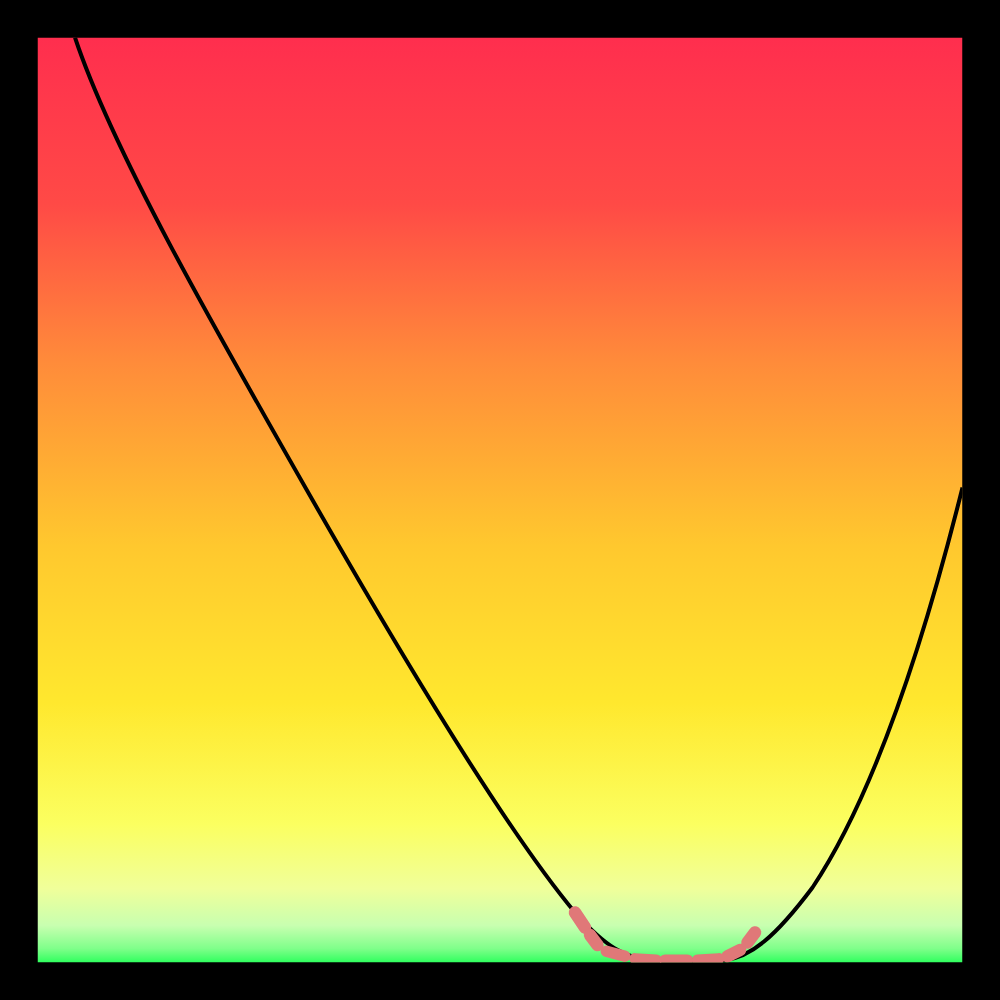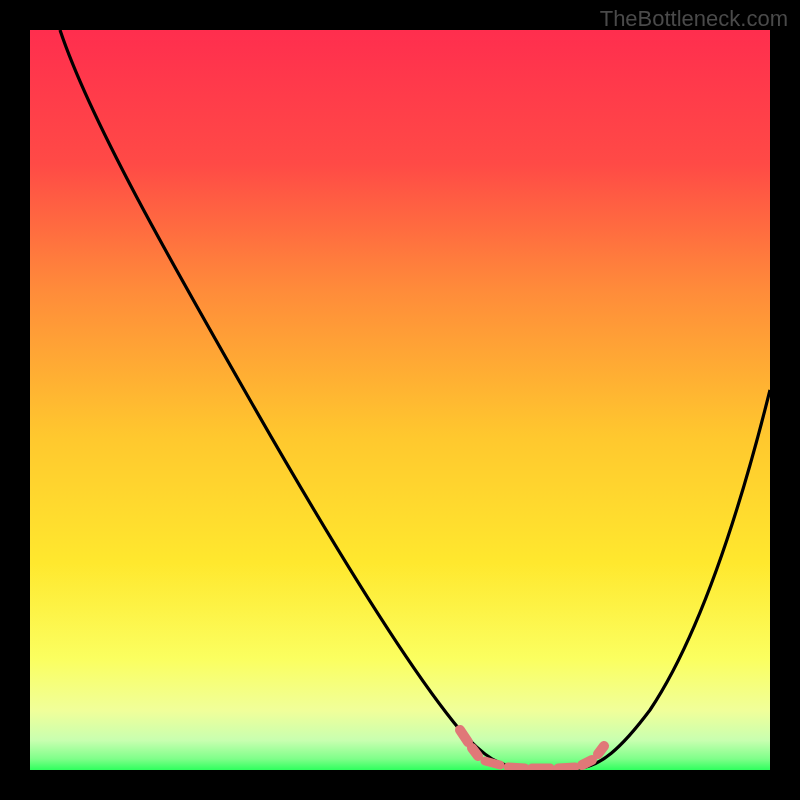--- a/index.html
+++ b/index.html
@@ -48,21 +48,20 @@
     top: 0;
     width: 100%;
     height: 100%;
     z-index: 6;
   }
 </style>
 </head>
 <body>
 
 <div class="container">
-  <div class="watermark">TheBottleneck.com</div>
 
   <div class="plot-area">
     <svg class="gradient" viewBox="0 0 740 740" preserveAspectRatio="none">
       <defs>
         <linearGradient id="bg-grad" x1="0" y1="0" x2="0" y2="1">
           <stop offset="0%" stop-color="#ff2e4e"></stop>
           <stop offset="18%" stop-color="#ff4a46"></stop>
           <stop offset="35%" stop-color="#ff8b3a"></stop>
           <stop offset="55%" stop-color="#ffc82e"></stop>
           <stop offset="72%" stop-color="#ffe82e"></stop>

